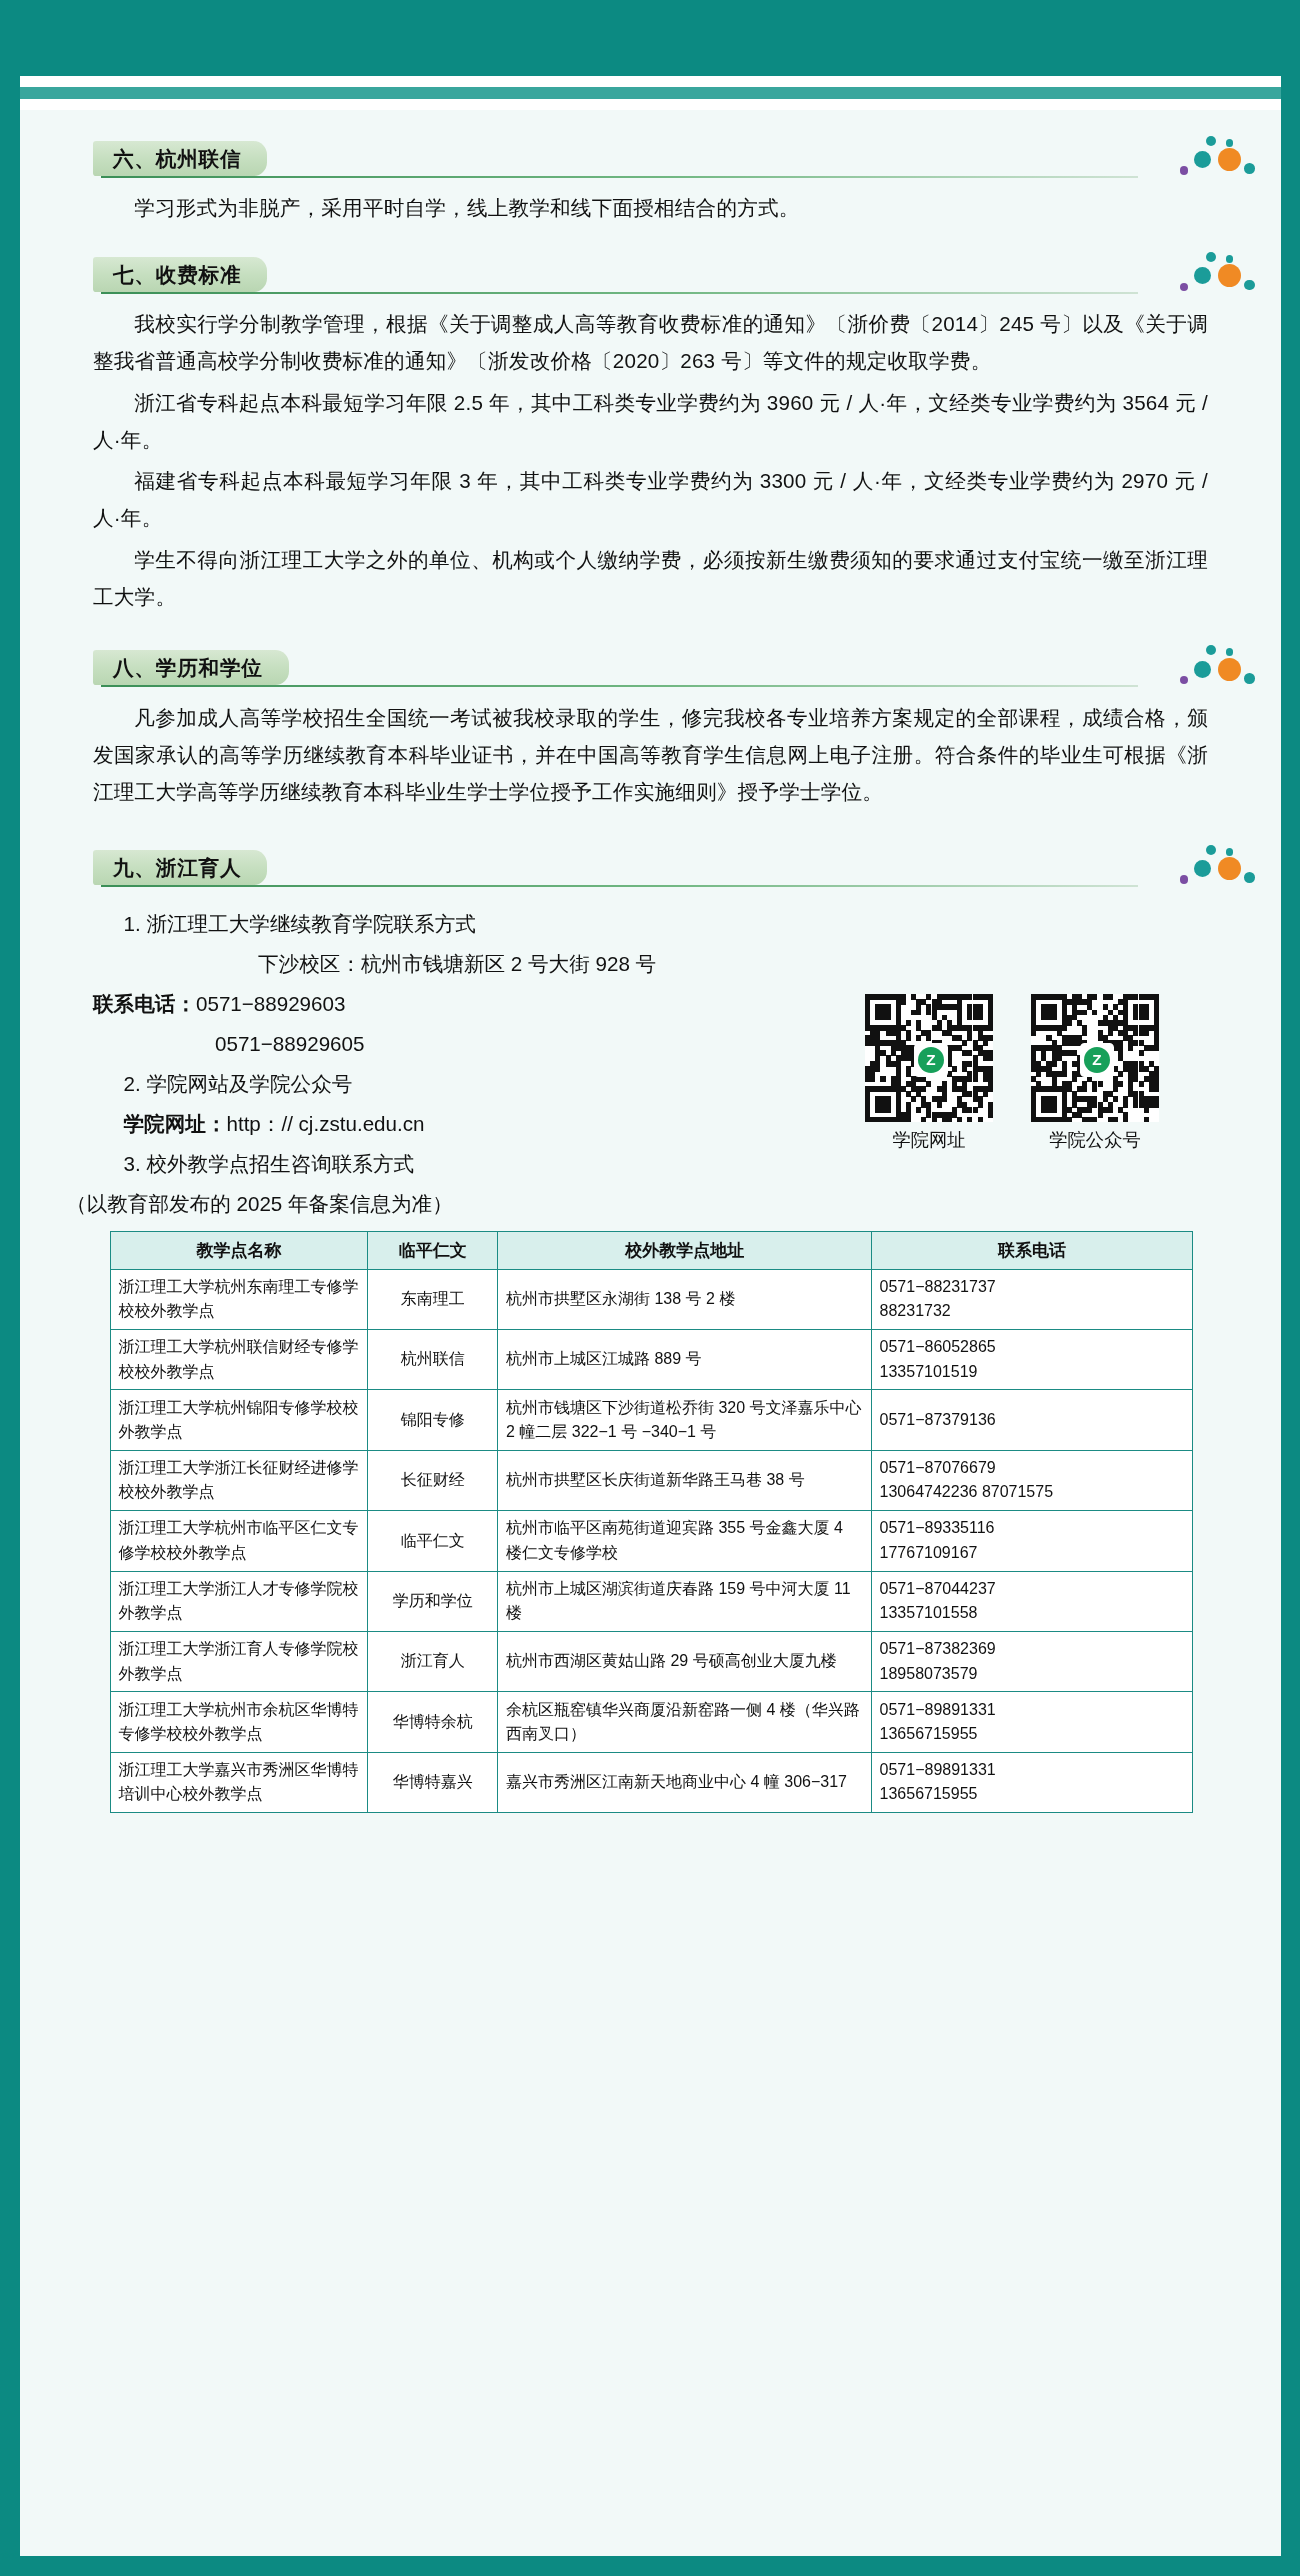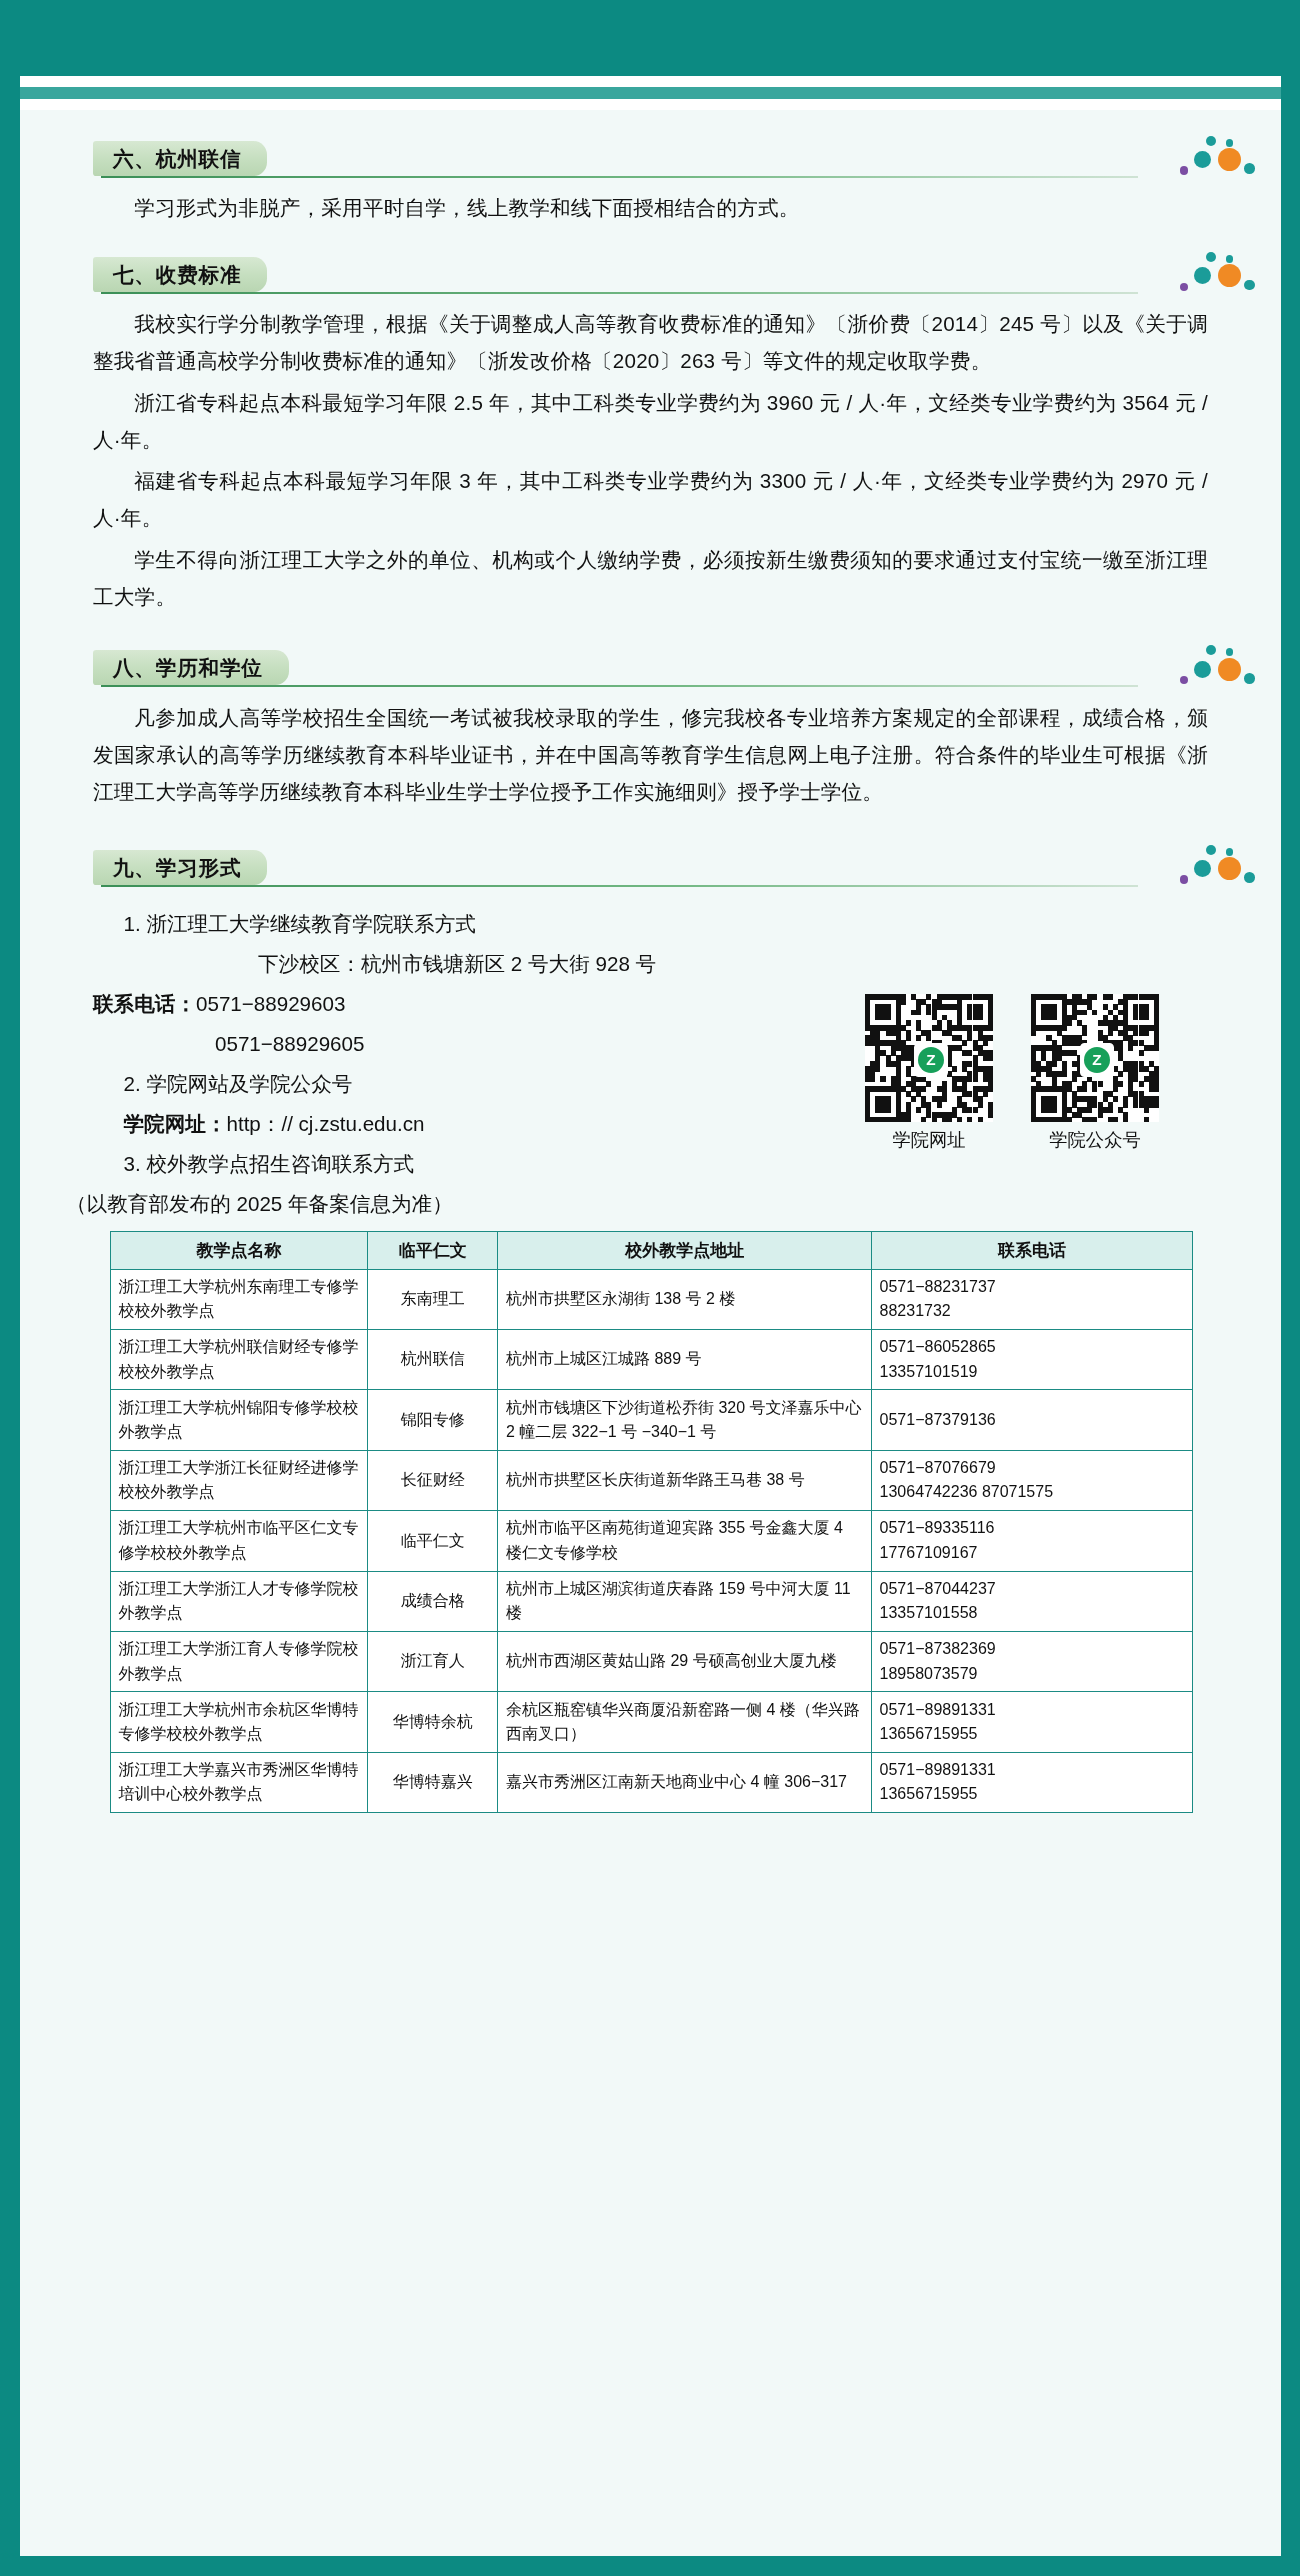--- a/index.html
+++ b/index.html
@@ -294,21 +294,21 @@
         <div class="dot" style="left:38px;top:12.2px;width:23px;height:23px;background:#f08a24"></div>
         <div class="dot" style="left:0px;top:30.5px;width:8.4px;height:8.4px;background:#7b4ea3"></div>
         <div class="dot" style="left:64px;top:27.5px;width:10.7px;height:10.7px;background:#1b9c99"></div>
       </div>
     </div>
     <div class="para">凡参加成人高等学校招生全国统一考试被我校录取的学生，修完我校各专业培养方案规定的全部课程，成绩合格，颁发国家承认的高等学历继续教育本科毕业证书，并在中国高等教育学生信息网上电子注册。符合条件的毕业生可根据《浙江理工大学高等学历继续教育本科毕业生学士学位授予工作实施细则》授予学士学位。</div>
 
     <div style="height:40px"></div>
     <div class="section-head">
       <div class="ribbon-line"></div>
-      <div class="ribbon">九、学习形式</div>
+      <div class="ribbon">九、浙江育人</div>
       <div class="dots">
         <div class="dot" style="left:26px;top:0px;width:10px;height:10px;background:#1b9c99"></div>
         <div class="dot" style="left:46px;top:3.1px;width:7.6px;height:7.6px;background:#1b9c99"></div>
         <div class="dot" style="left:13.7px;top:15.3px;width:17px;height:17px;background:#1b9c99"></div>
         <div class="dot" style="left:38px;top:12.2px;width:23px;height:23px;background:#f08a24"></div>
         <div class="dot" style="left:0px;top:30.5px;width:8.4px;height:8.4px;background:#7b4ea3"></div>
         <div class="dot" style="left:64px;top:27.5px;width:10.7px;height:10.7px;background:#1b9c99"></div>
       </div>
     </div>
 
@@ -1060,21 +1060,21 @@
             <td class="c-tel">0571−87076679<br>13064742236  87071575</td>
           </tr>
           <tr>
             <td class="c-name">浙江理工大学杭州市临平区仁文专修学校校外教学点</td>
             <td class="c-short">临平仁文</td>
             <td class="c-addr">杭州市临平区南苑街道迎宾路 355 号金鑫大厦 4 楼仁文专修学校</td>
             <td class="c-tel">0571−89335116<br>17767109167</td>
           </tr>
           <tr>
             <td class="c-name">浙江理工大学浙江人才专修学院校外教学点</td>
-            <td class="c-short">成绩合格</td>
+            <td class="c-short">学历和学位</td>
             <td class="c-addr">杭州市上城区湖滨街道庆春路 159 号中河大厦 11 楼</td>
             <td class="c-tel">0571−87044237<br>13357101558</td>
           </tr>
           <tr>
             <td class="c-name">浙江理工大学浙江育人专修学院校外教学点</td>
             <td class="c-short">浙江育人</td>
             <td class="c-addr">杭州市西湖区黄姑山路 29 号硕高创业大厦九楼</td>
             <td class="c-tel">0571−87382369<br>18958073579</td>
           </tr>
           <tr>

